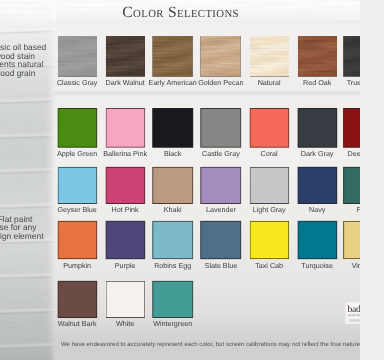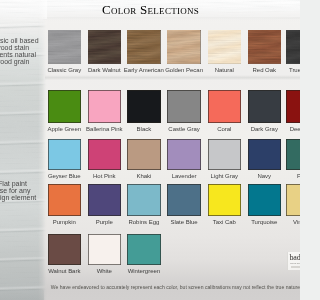--- a/index.html
+++ b/index.html
@@ -36,21 +36,21 @@
       mask-image:linear-gradient(90deg,rgba(0,0,0,0) 0px,rgba(0,0,0,.35) 4px,rgba(0,0,0,.85) 7.2px,rgba(0,0,0,1) 9px,rgba(0,0,0,1) 100%),linear-gradient(180deg,rgba(0,0,0,0) 0px,rgba(0,0,0,.55) 6px,rgba(0,0,0,1) 12px,rgba(0,0,0,1) 100%);
       mask-composite:intersect;
       background:linear-gradient(180deg,#f3f2f1 0%,#f2f1ef 6%,#efeeed 22%,#f1f0ed 45%,#edece9 62%,#e8e6e4 78%,#e2e0de 86%,#d6d4d3 93%,#d1cfce 96%,#d2d0cf 100%);}
   .sheetedge{position:absolute;left:38px;top:0px;width:9px;height:18.6px;
       background:linear-gradient(90deg,rgba(255,255,255,0) 0%,rgba(255,255,255,.25) 45%,rgba(255,255,255,.55) 80%,rgba(255,255,255,.6) 100%);}
   .sheettop{position:absolute;left:43.2px;top:17.4px;width:256.8px;height:3.2px;
       background:linear-gradient(180deg,rgba(176,180,180,.09),rgba(176,180,180,0));}
 
   #title{position:absolute;left:50px;top:3.4px;width:201px;text-align:center;
       font-family:"Liberation Serif",serif;font-size:13.0px;line-height:13px;
-      letter-spacing:0.28px;color:#000000;font-variant:small-caps;}
+      letter-spacing:0.28px;color:#404040;font-variant:small-caps;}
 
   .swatch{position:absolute;box-sizing:border-box;overflow:hidden;}
   .swatch svg{position:absolute;left:0;top:0;width:100%;height:100%;}
   .lbl{position:absolute;text-align:center;color:#3c3c3c;font-size:6.0px;
        line-height:6.0px;letter-spacing:-.02px;white-space:nowrap;}
 
   .sidetext{position:absolute;color:#4a4a4a;font-size:7.0px;line-height:7.0px;
        text-align:center;white-space:nowrap;}
   .footnote{position:absolute;left:50.8px;top:284.6px;color:#54534e;font-size:5.05px;
        line-height:5.6px;white-space:nowrap;letter-spacing:.02px;}

